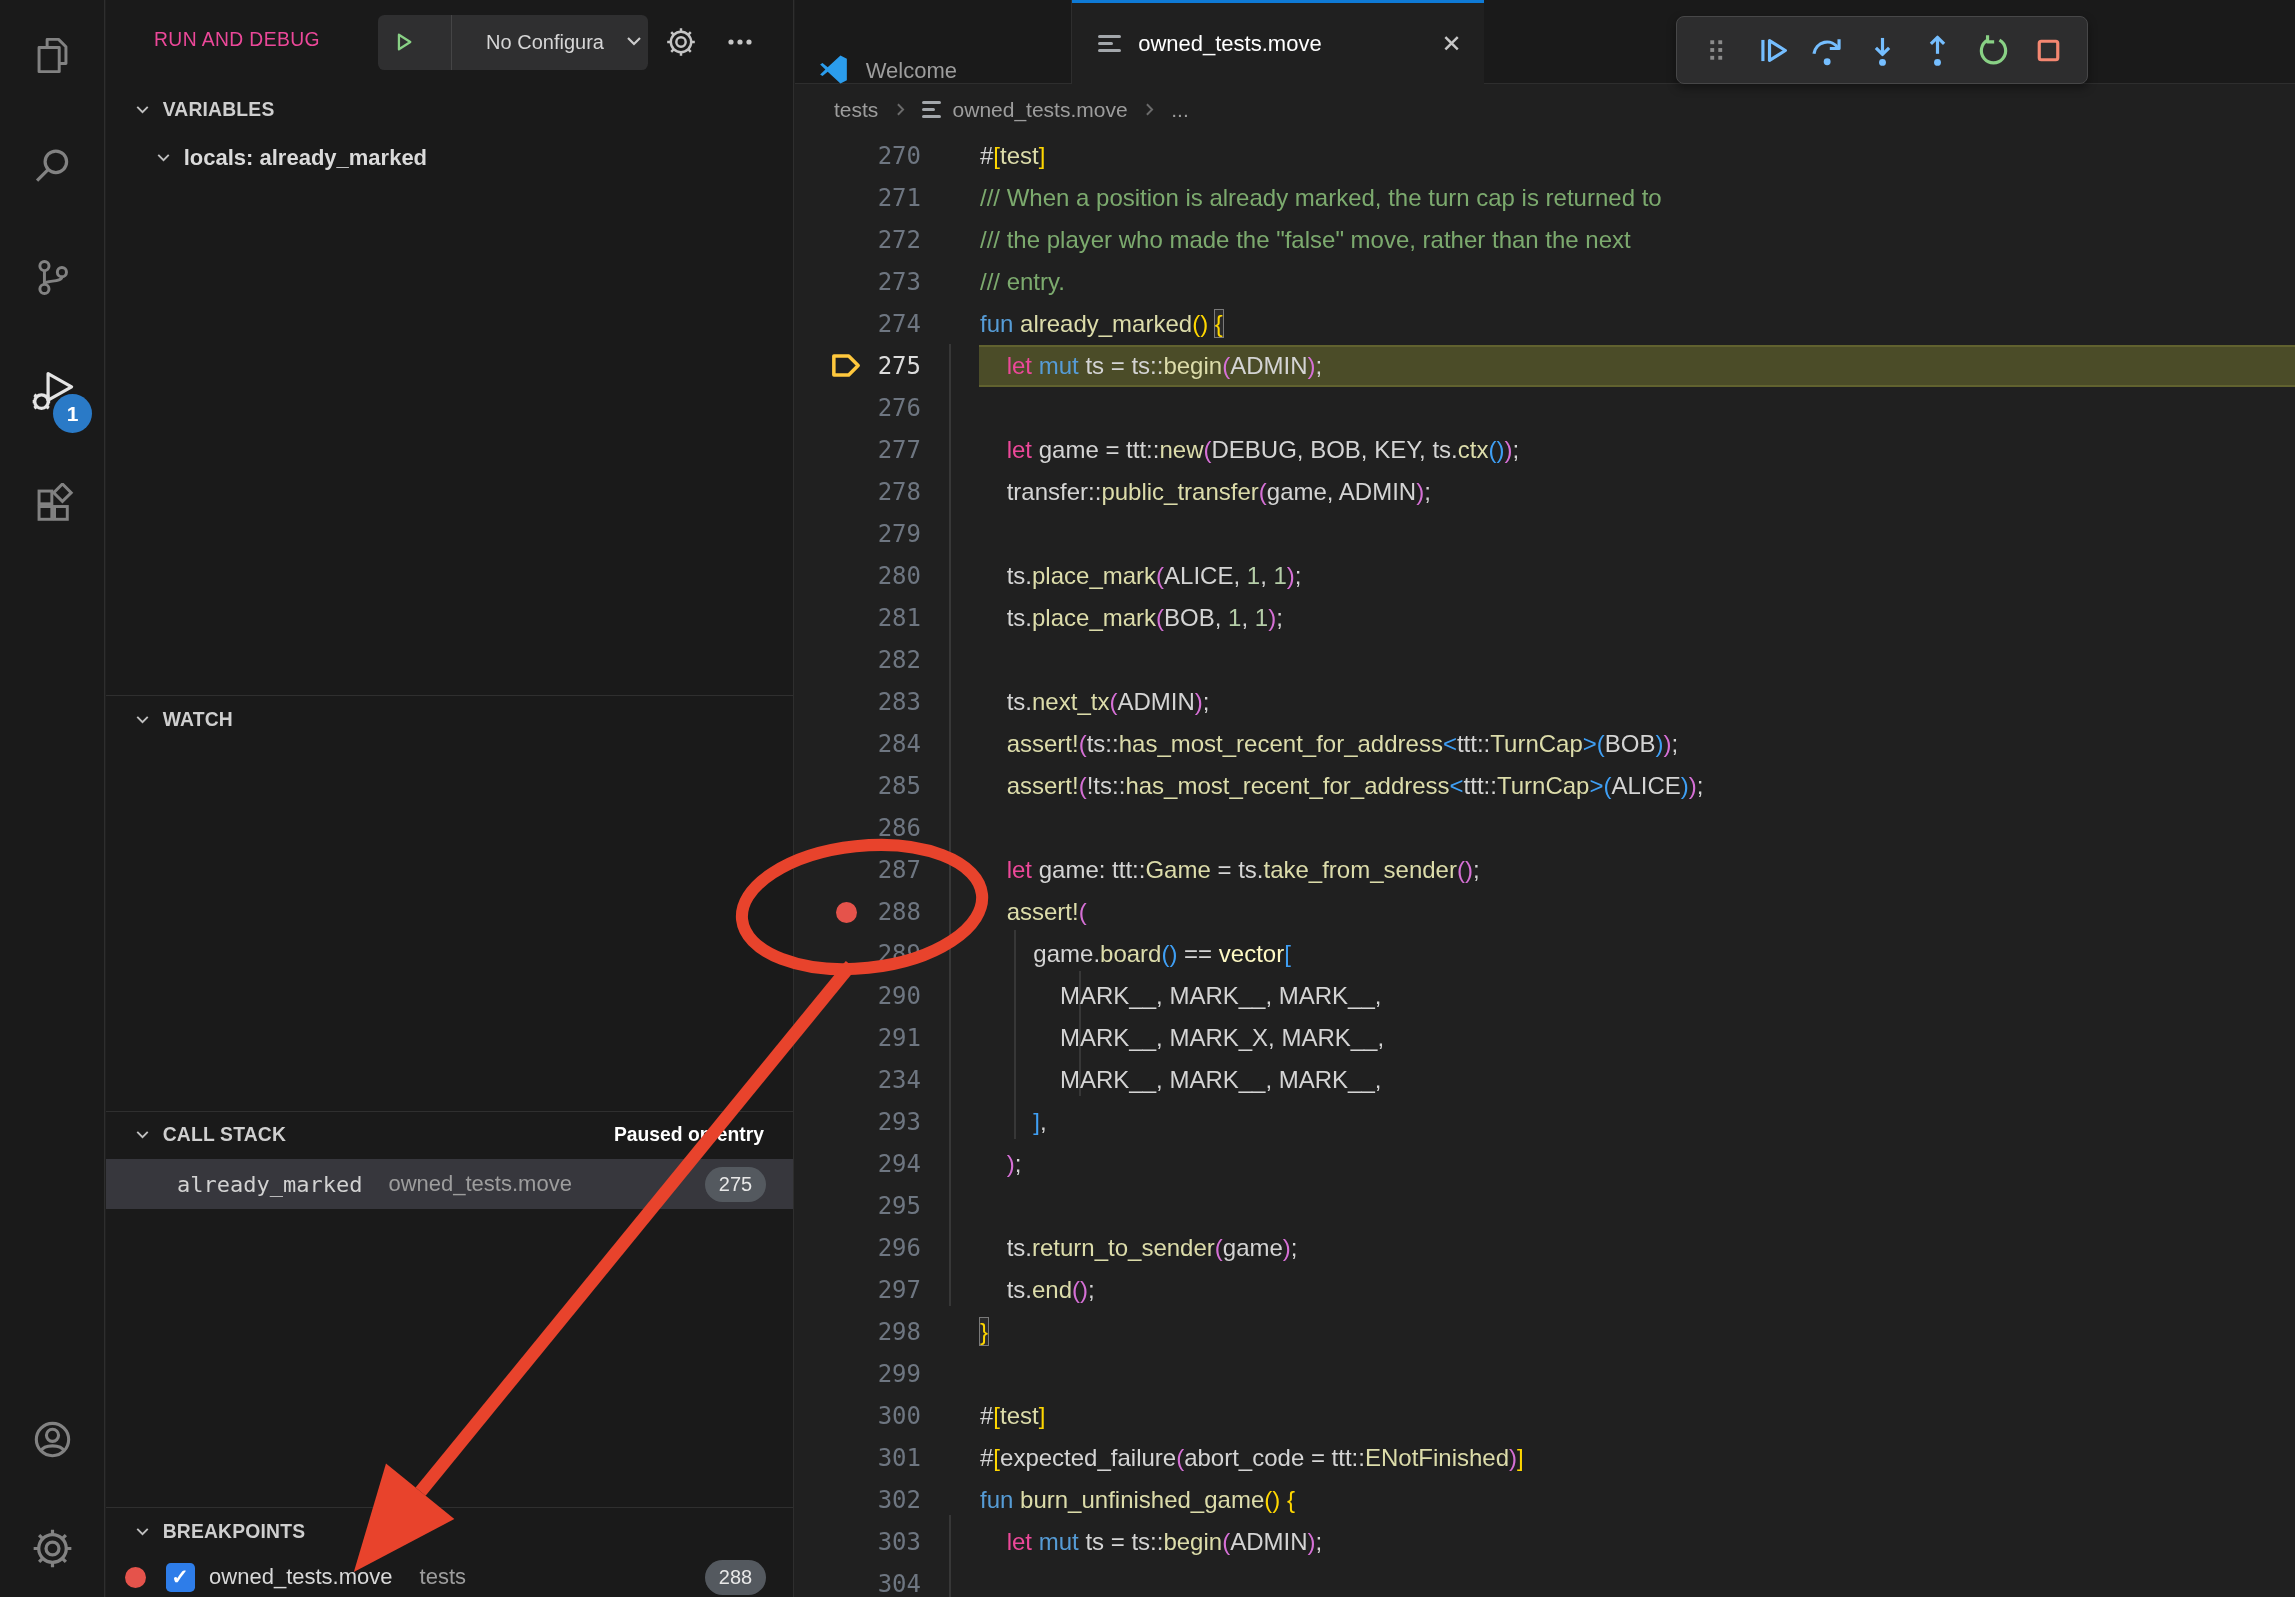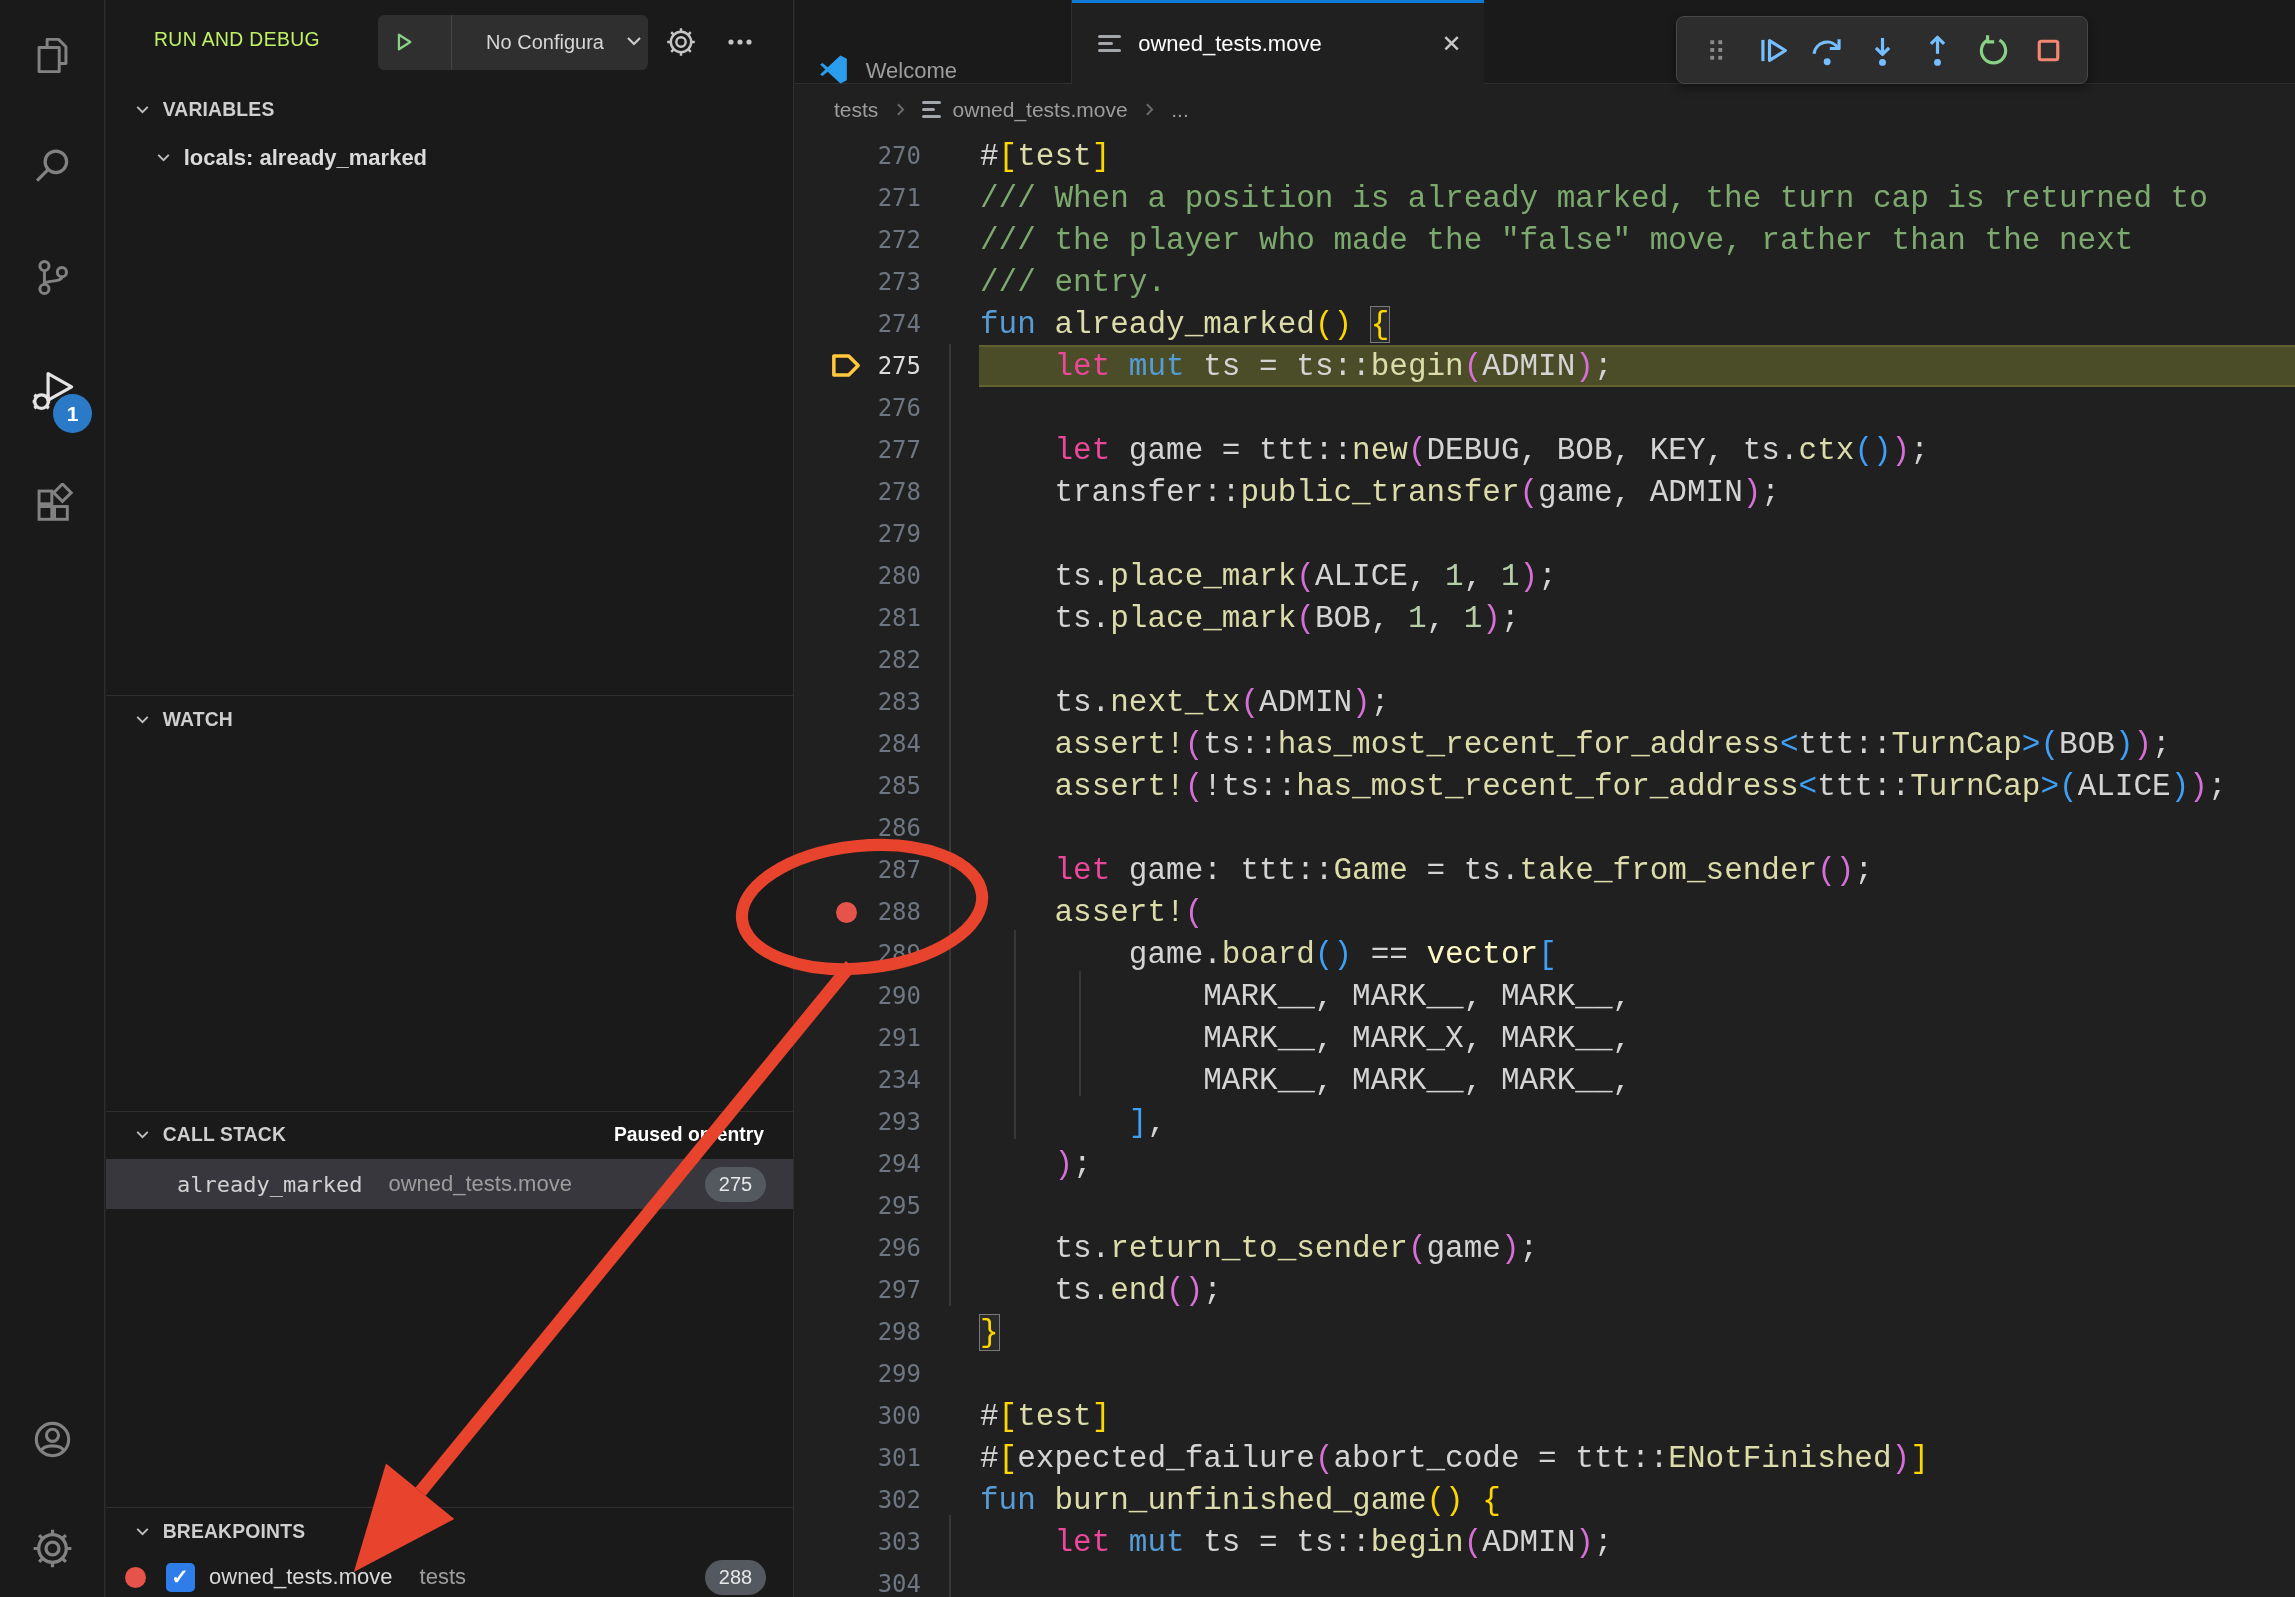--- a/index.html
+++ b/index.html
@@ -8,21 +8,21 @@
   .app { position:relative; width:2295px; height:1597px; background:#202020; overflow:hidden; }
 
   
   .activitybar { position:absolute; left:0; top:0; width:105px; height:100%; background:#1a1a1a; border-right:0.8px solid #2e2e2e; z-index:5; }
   .ab-icon { position:absolute; left:0; width:105px; height:88px; display:flex; align-items:center; justify-content:center; color:#828282; }
   .ab-icon.active { color:#e4e4e4; }
   .ab-badge { position:absolute; left:53px; top:48px; width:39px; height:39px; border-radius:50%; background:#2a7ac7; color:#fff; font-size:21px; font-weight:700; display:flex; align-items:center; justify-content:center; }
 
   
   .sidebar { position:absolute; left:106px; top:0; width:688px; height:100%; background:#1a1a1a; border-right:0.8px solid #2e2e2e; z-index:4; }
-  .sb-title { position:absolute; left:48px; top:0; height:80px; line-height:80px; font-size:19.3px; letter-spacing:0.4px; color:#bef264; }
+  .sb-title { position:absolute; left:48px; top:0; height:80px; line-height:80px; font-size:19.3px; letter-spacing:0.4px; color:#ec4899; }
   .cfg-btn { position:absolute; left:272px; top:14.5px; width:270px; height:55px; background:#2f2f30; border-radius:6.4px; display:flex; align-items:center; overflow:hidden;gap:23px; }
   .cfg-play { width:50px; height:100%; display:flex; align-items:center; justify-content:center; flex:none; }
   .cfg-div { width:0.8px; height:100%; background:#454546; flex:none; }
   .cfg-label { color:#d6d6d6; font-size:20px; padding-left:11.3px; white-space:nowrap; overflow:hidden; max-width:169px; }
   .cfg-chев { margin-left:-4.8px; }
   .sb-tool { position:absolute; top:14.5px; height:55px; width:48px; display:flex; align-items:center; justify-content:center; color:#c5c5c5; }
   .sec-head { position:absolute; left:0; width:100%; height:45px; display:flex; align-items:center; color:#cfcfcf; }
   .sec-chev { margin-left:26px; margin-right:9.7px; color:#c0c0c0; display:flex; }
   .sec-label { font-size:19.3px; font-weight:700; letter-spacing:0.2px; }
   .sec-status { position:absolute; right:29px; font-size:19.3px; font-weight:700; color:#fff; }
@@ -54,21 +54,21 @@
   .moveicon { display:inline-flex; flex-direction:column; gap:4px; }
   .moveicon i { display:block; height:3.2px; border-radius:1.6px; background:#a3a7ab; }
 
   
   .code { position:absolute; left:0; top:135px; right:0; bottom:0; overflow:hidden;padding-left:31px; }
   .iguide { position:absolute; width:1.6px; background:#373737; z-index:0; }
   .cl { position:relative; height:42px; display:flex; align-items:center; }
   .cl .g { width:50px; flex:none; position:relative; height:42px; }
   .cl .n { width:45px; flex:none; text-align:right; font-family:"DejaVu Sans Mono",monospace; font-size:24px; color:#6e7681; position:relative; z-index:2; }
   .cl .n.cur { color:#dcdcdc; }
-  .cl .c { white-space:pre; font-family:Liberation Mono, monospace; font-size:31px; padding-left:59px; position:relative; z-index:2; }
+  .cl .c { white-space:pre; font-family:Liberation Sans, sans-serif; font-size:24px; padding-left:59px; position:relative; z-index:2; }
   .cl.current::before { content:""; position:absolute; left:153px; right:0; top:0; bottom:0; background:#4b4c28; border-top:2.4px solid #61622f; border-bottom:2.4px solid #61622f; z-index:1; }
   .bpdot { position:absolute; left:9.7px; top:10.5px; width:21px; height:21px; border-radius:50%; background:#e5534b; }
   .curarrow { position:absolute; left:3.2px; top:7.2px; }
   .tx{color:#d4d4d4}.kw1{color:#ec4899}.kw2{color:#569cd6}.fn{color:#dcdcaa}.cm{color:#7caa6e}
   .num{color:#b5cea8}.ty{color:#fef9c3}.b1{color:#ffd700}.b2{color:#d670d6}.b3{color:#3f9ff4}
   .match{ outline:1.6px solid #7a7a7a; outline-offset:-0.8px; background:rgba(120,120,120,.12); }
 
   
   .dbgbar { position:absolute; left:1676px; top:16px; width:412px; height:68px; background:#2d2d2e; border:0.8px solid #474748; border-radius:8px; display:flex; align-items:center; justify-content:space-between; padding:0 16px; box-shadow:0 4px 9.7px rgba(0,0,0,.4); z-index:10; }
   .dbtn { width:45px; height:48px; display:flex; align-items:center; justify-content:center; }

